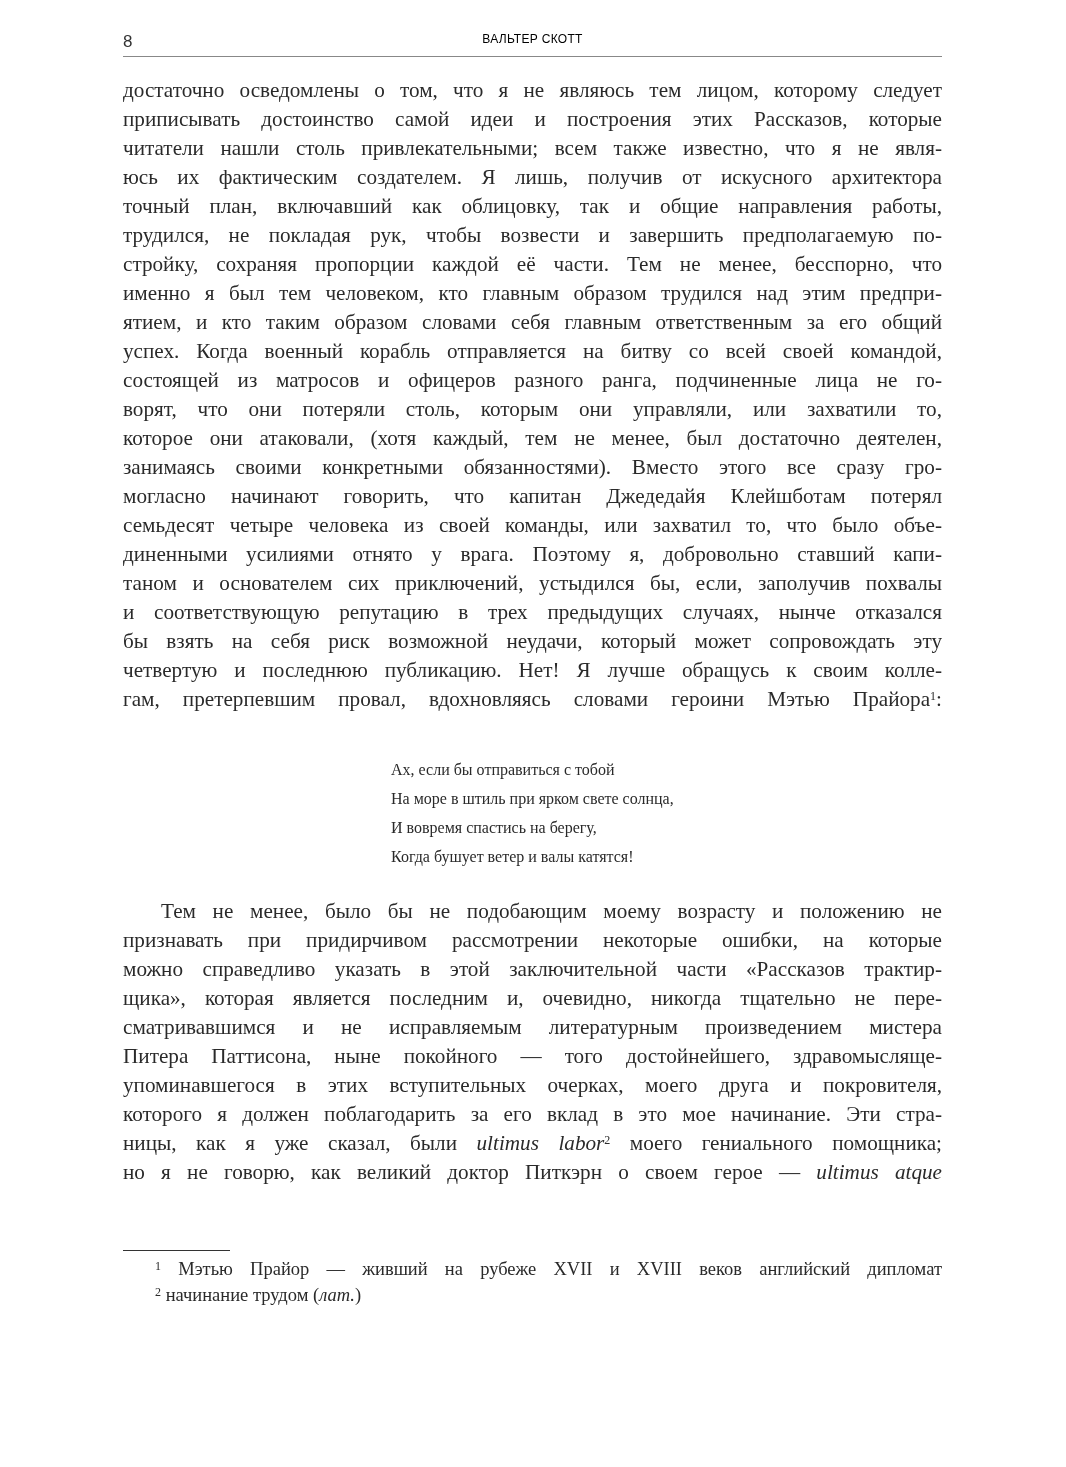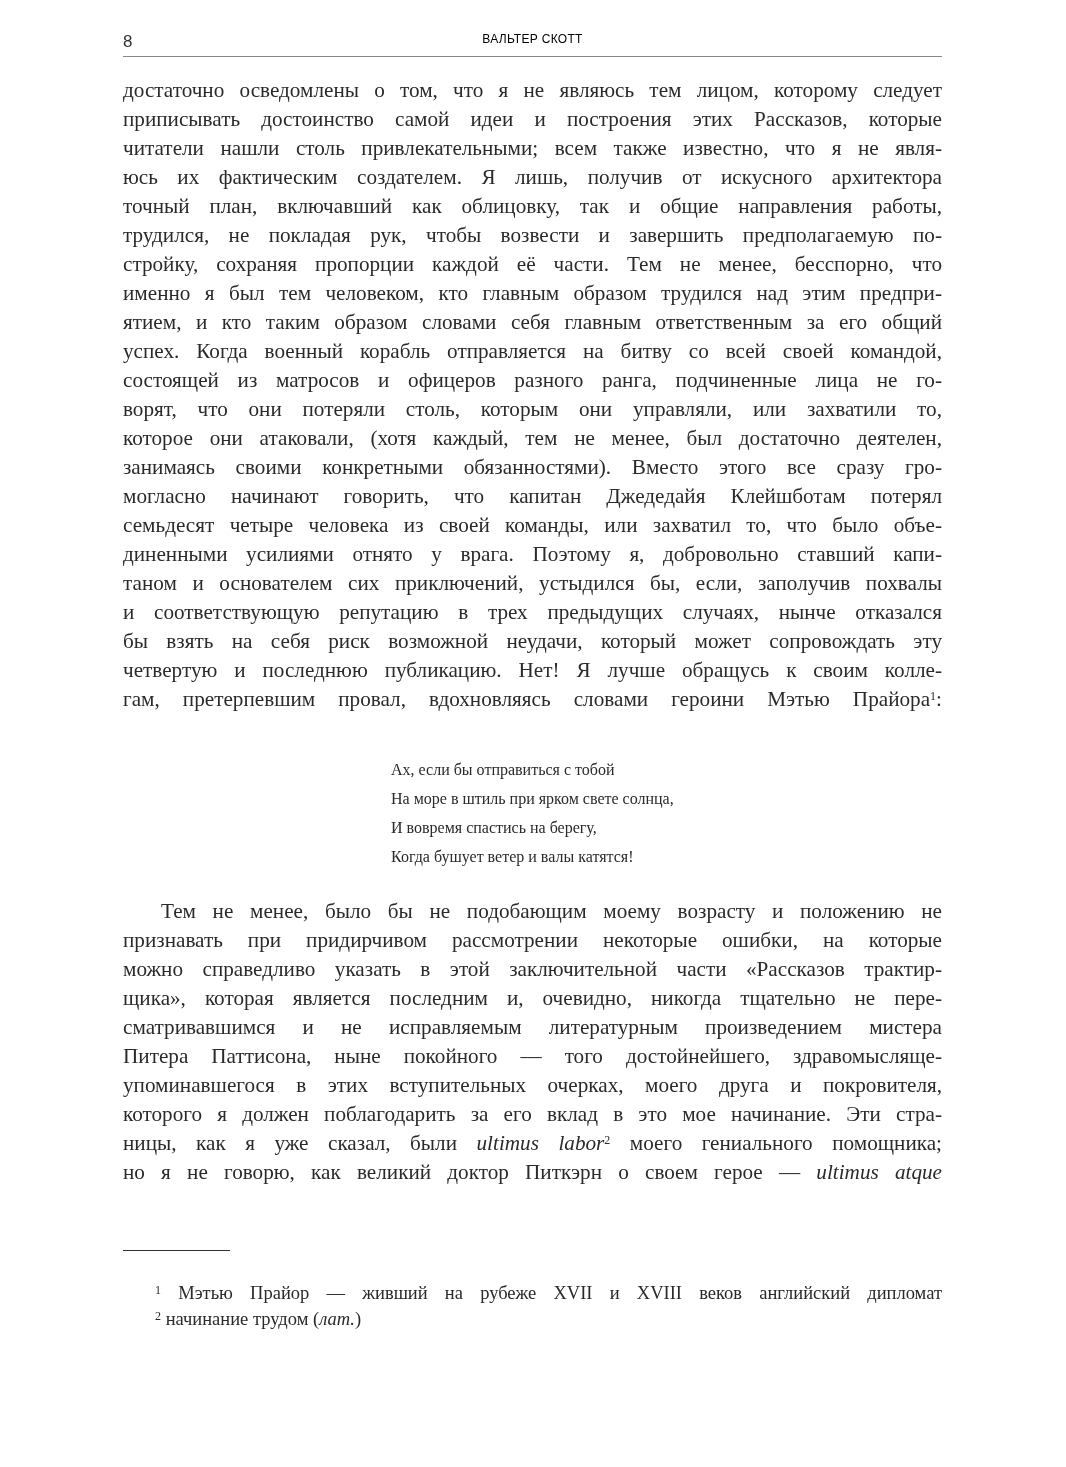--- a/index.html
+++ b/index.html
@@ -8,21 +8,21 @@
   .page-num { position: absolute; left: 0; top: 2px; font-family: "Liberation Sans", sans-serif; font-size: 17px; color: #333; }
   .running-title { position: absolute; left: 0; right: 0; top: 2px; text-align: center; font-family: "Liberation Sans", sans-serif; font-size: 12px; letter-spacing: 0.3px; color: #000000; }
   .body-text { position: absolute; left: 123px; top: 76px; width: 819px; font-family: "Liberation Serif", serif; font-size: 21.2px; line-height: 29px; }
   .line { display: block; text-align: justify; text-align-last: justify; white-space: nowrap; height: 29px; }
   .line.indent { padding-left: 38px; }
   .verse { position: absolute; left: 343px; top: 755px; font-family: "Liberation Serif", serif; font-size: 16px; line-height: 29px; margin-left: 48px; }
   .verse .vline { display: block; white-space: nowrap; }
   .body2 { top: 897px; }
   sup { font-size: 12px; vertical-align: top; position: relative; top: -3px; }
   .fn-rule { position: absolute; left: 123px; top: 1250px; width: 107px; border-top: 1px solid #333; }
-  .footnotes { position: absolute; left: 123px; top: 1256px; width: 819px; font-family: "Liberation Serif", serif; font-size: 18.5px; line-height: 26px; margin-top: 24px; }
+  .footnotes { position: absolute; left: 123px; top: 1256px; width: 819px; font-family: "Liberation Serif", serif; font-size: 18.5px; line-height: 26px; }
   .fn-line { display: block; white-space: nowrap; }
   .fn-line.just { text-align: justify; text-align-last: justify; }
   .fn-indent { padding-left: 32px; }
   em { font-style: italic; }
 </style>
 </head>
 <body>
 
 <div class="header">
   <span class="page-num">8</span>

